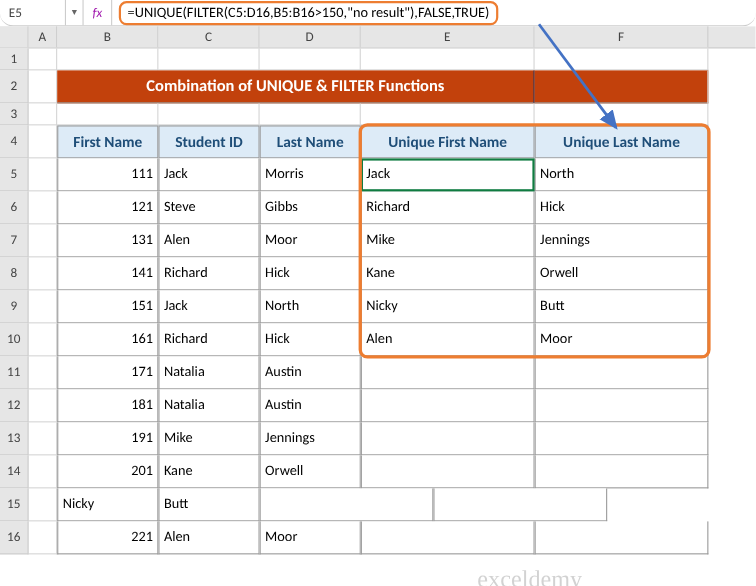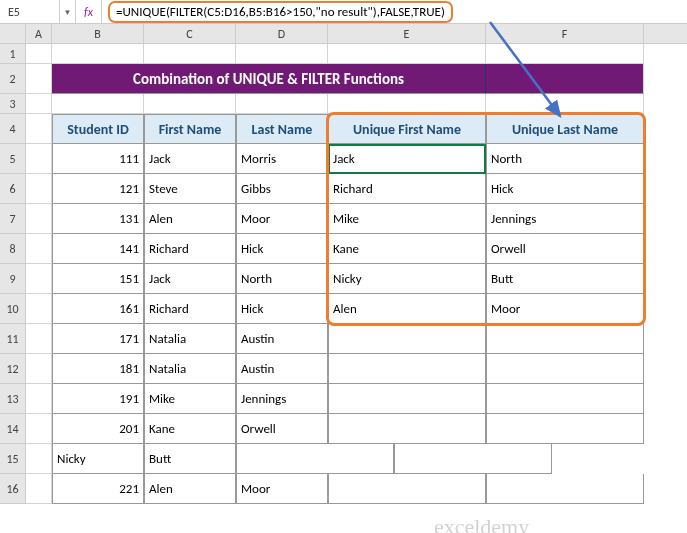--- a/index.html
+++ b/index.html
@@ -15,20 +15,21 @@
       height: 533px;
       overflow: hidden;
       position: relative;
     }
     .formula-bar {
       display: flex;
       align-items: center;
       height: 24px;
       border-bottom: 1px solid #ccc;
       background: #fff;
+      border-radius: 12px;
     }
     .name-box {
       width: 60px;
       height: 100%;
       display: flex;
       align-items: center;
       padding-left: 8px;
       border-right: 1px solid #ccc;
       font-size: 12px;
       color: #444;
@@ -119,21 +120,21 @@
     .cell {
       border-right: 1px solid #d4d4d4;
       border-bottom: 1px solid #d4d4d4;
       display: flex;
       align-items: center;
       padding: 0 4px;
       font-size: 13px;
       overflow: hidden;
     }
     .title-cell {
-      background: #701a75;
+      background: #c2410c;
       color: #fff;
       font-weight: bold;
       font-size: 15px;
       justify-content: center;
       border-right: 1px solid #203764;
     }
     .title-cell.last {
       border-right: 1px solid #d4d4d4;
     }
     .header-cell {
@@ -235,22 +236,22 @@
     <div class="cell col-B"></div>
     <div class="cell col-C"></div>
     <div class="cell col-D"></div>
     <div class="cell col-E"></div>
     <div class="cell col-F"></div>
   </div>
 
   <div class="grid-row">
     <div class="row-header">4</div>
     <div class="cell col-A"></div>
+    <div class="cell header-cell col-C">First Name</div>
     <div class="cell header-cell col-B">Student ID</div>
-    <div class="cell header-cell col-C">First Name</div>
     <div class="cell header-cell col-D">Last Name</div>
     <div class="cell header-cell col-E">Unique First Name</div>
     <div class="cell header-cell col-F">Unique Last Name</div>
   </div>
 
   <div id="data-rows">
       <div class="grid-row">
         <div class="row-header">5</div>
         <div class="cell col-A"></div>
         <div class="cell data-cell right col-B">111</div>

